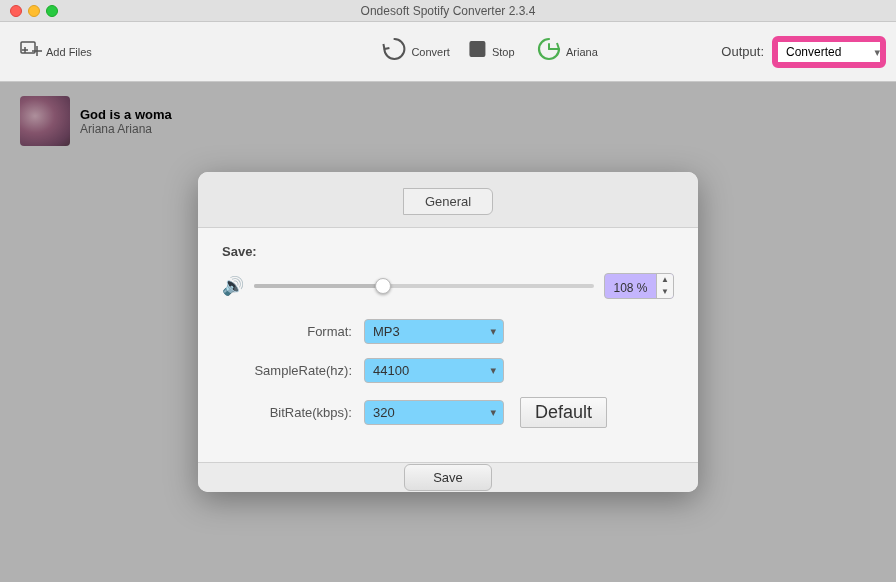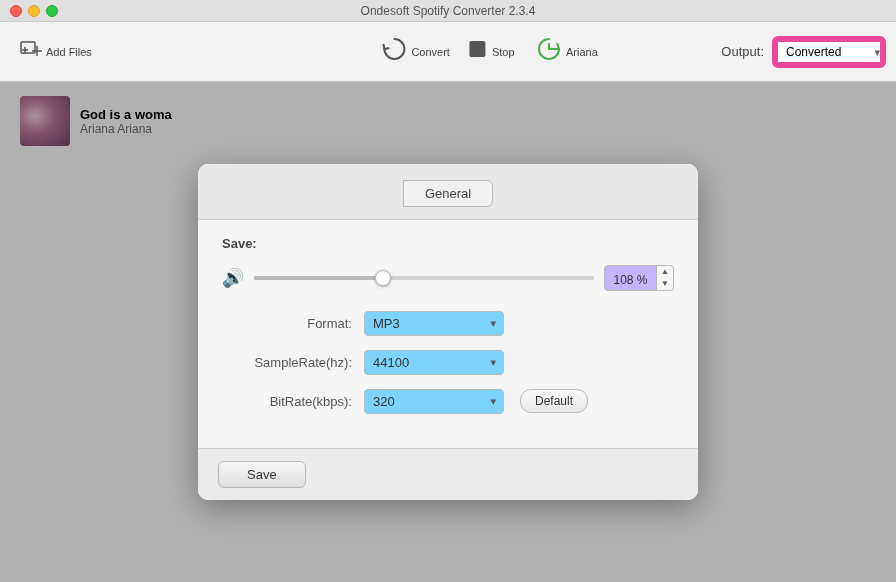--- a/index.html
+++ b/index.html
@@ -333,33 +333,33 @@
       min-width: 140px;
       cursor: pointer;
     }
 
     
     .default-btn {
       margin-left: 16px;
       padding: 4px 14px;
       background: linear-gradient(to bottom, #f9f9f9, #e8e8e8);
       border: 1px solid #bbb;
-      border-radius: 11px;
-      font-size: 12px;
+      border-radius: 2px;
+      font-size: 18px;
       color: #333;
       cursor: pointer;
     }
 
     
     .modal-footer {
       background: #ebebeb;
       border-top: 1px solid #d0d0d0;
-      padding: 12px 20px;
-      display: flex;
-      justify-content: flex-start;
+      padding: 1px 20px;
+      display: flex;
+      justify-content: center;
     }
     .save-btn {
       padding: 5px 28px;
       background: linear-gradient(to bottom, #f5f5f5, #e0e0e0);
       border: 1px solid #bbb;
       border-radius: 6px;
       font-size: 13px;
       color: #333;
       cursor: pointer;
     }

